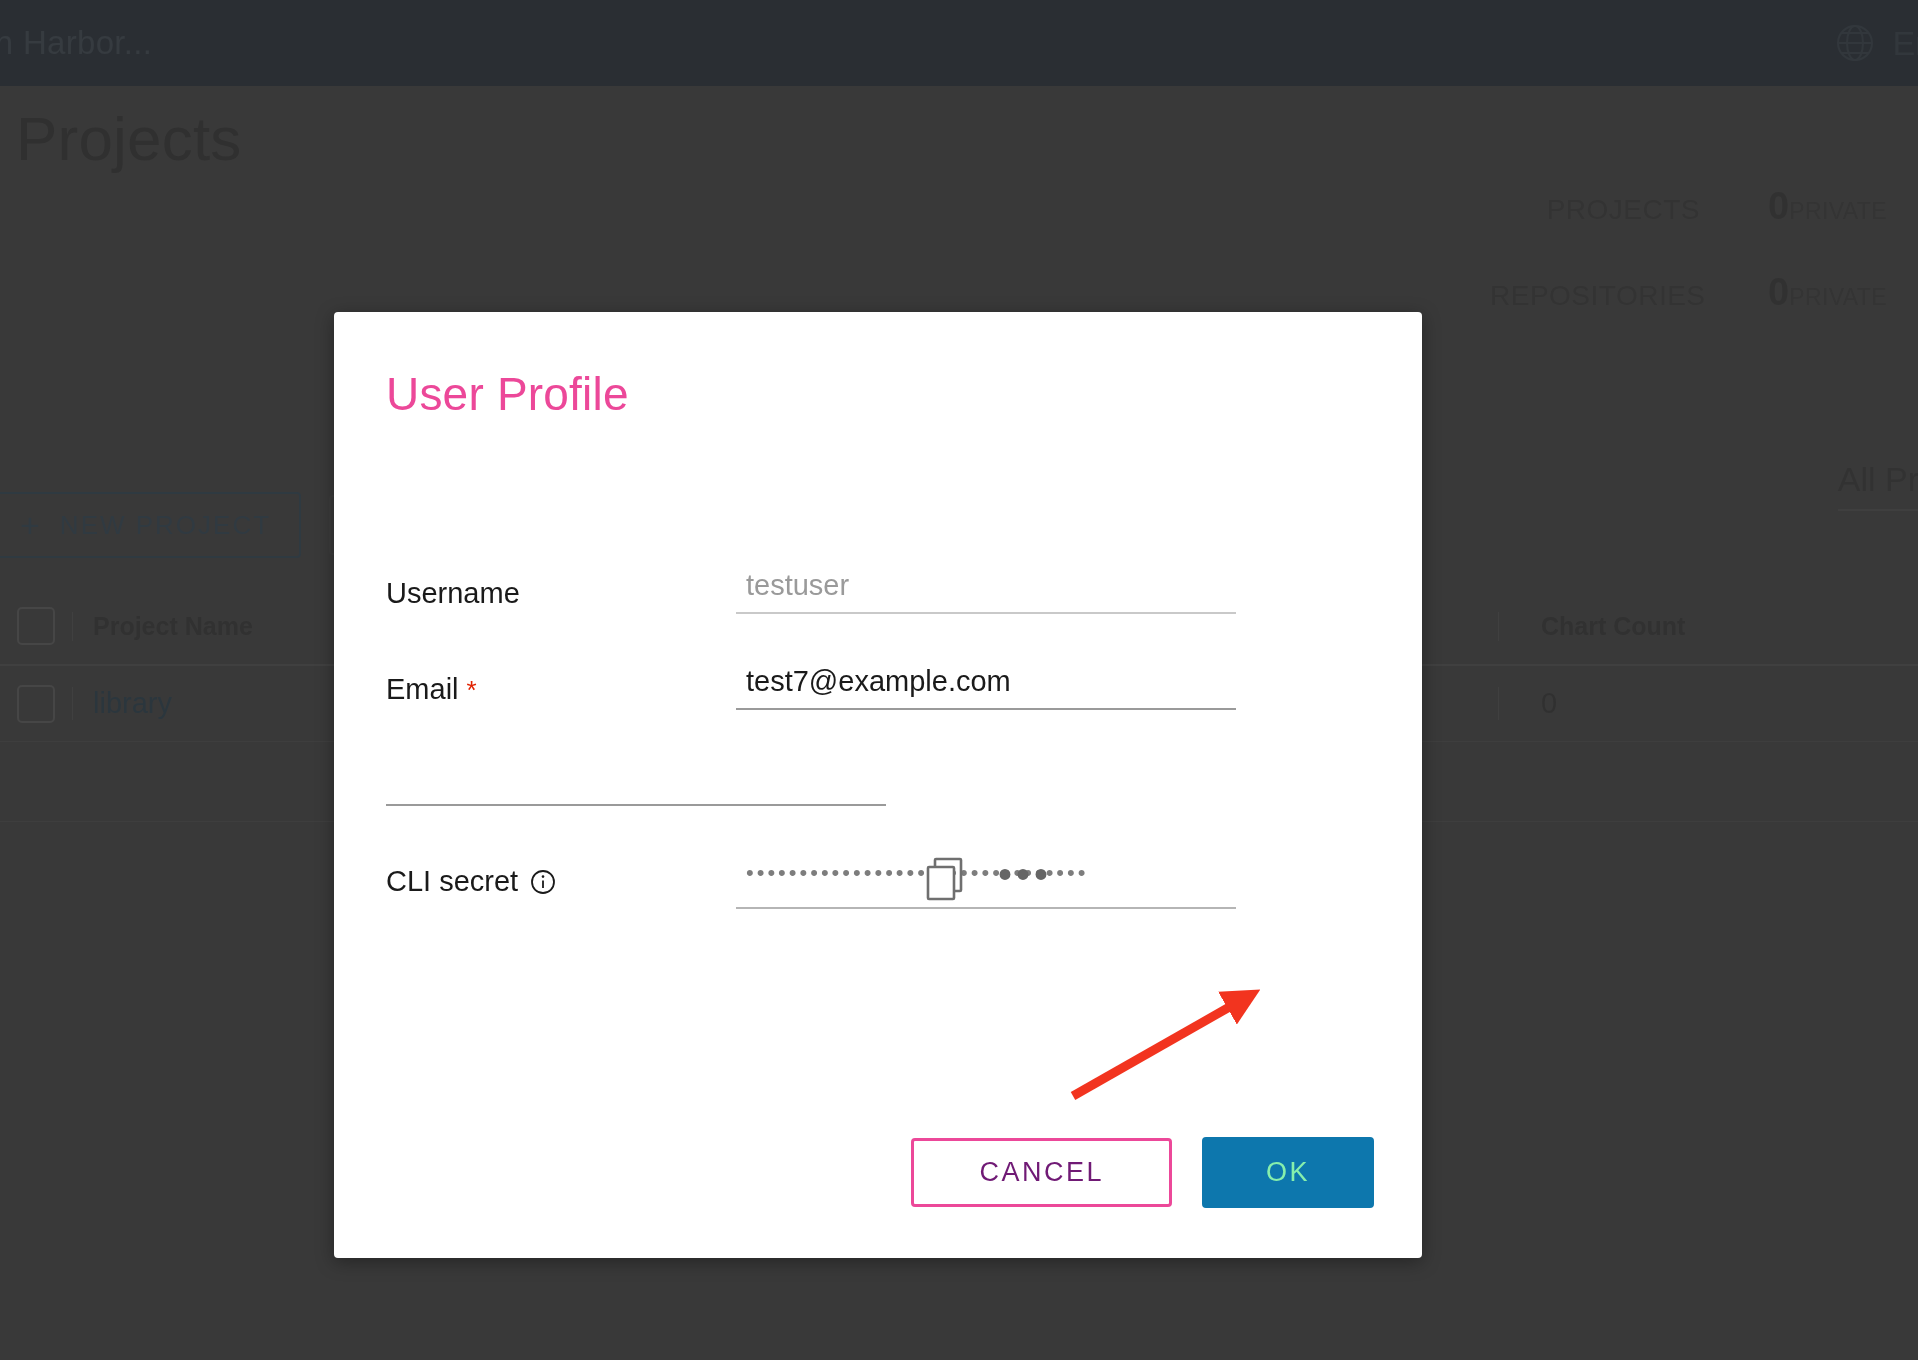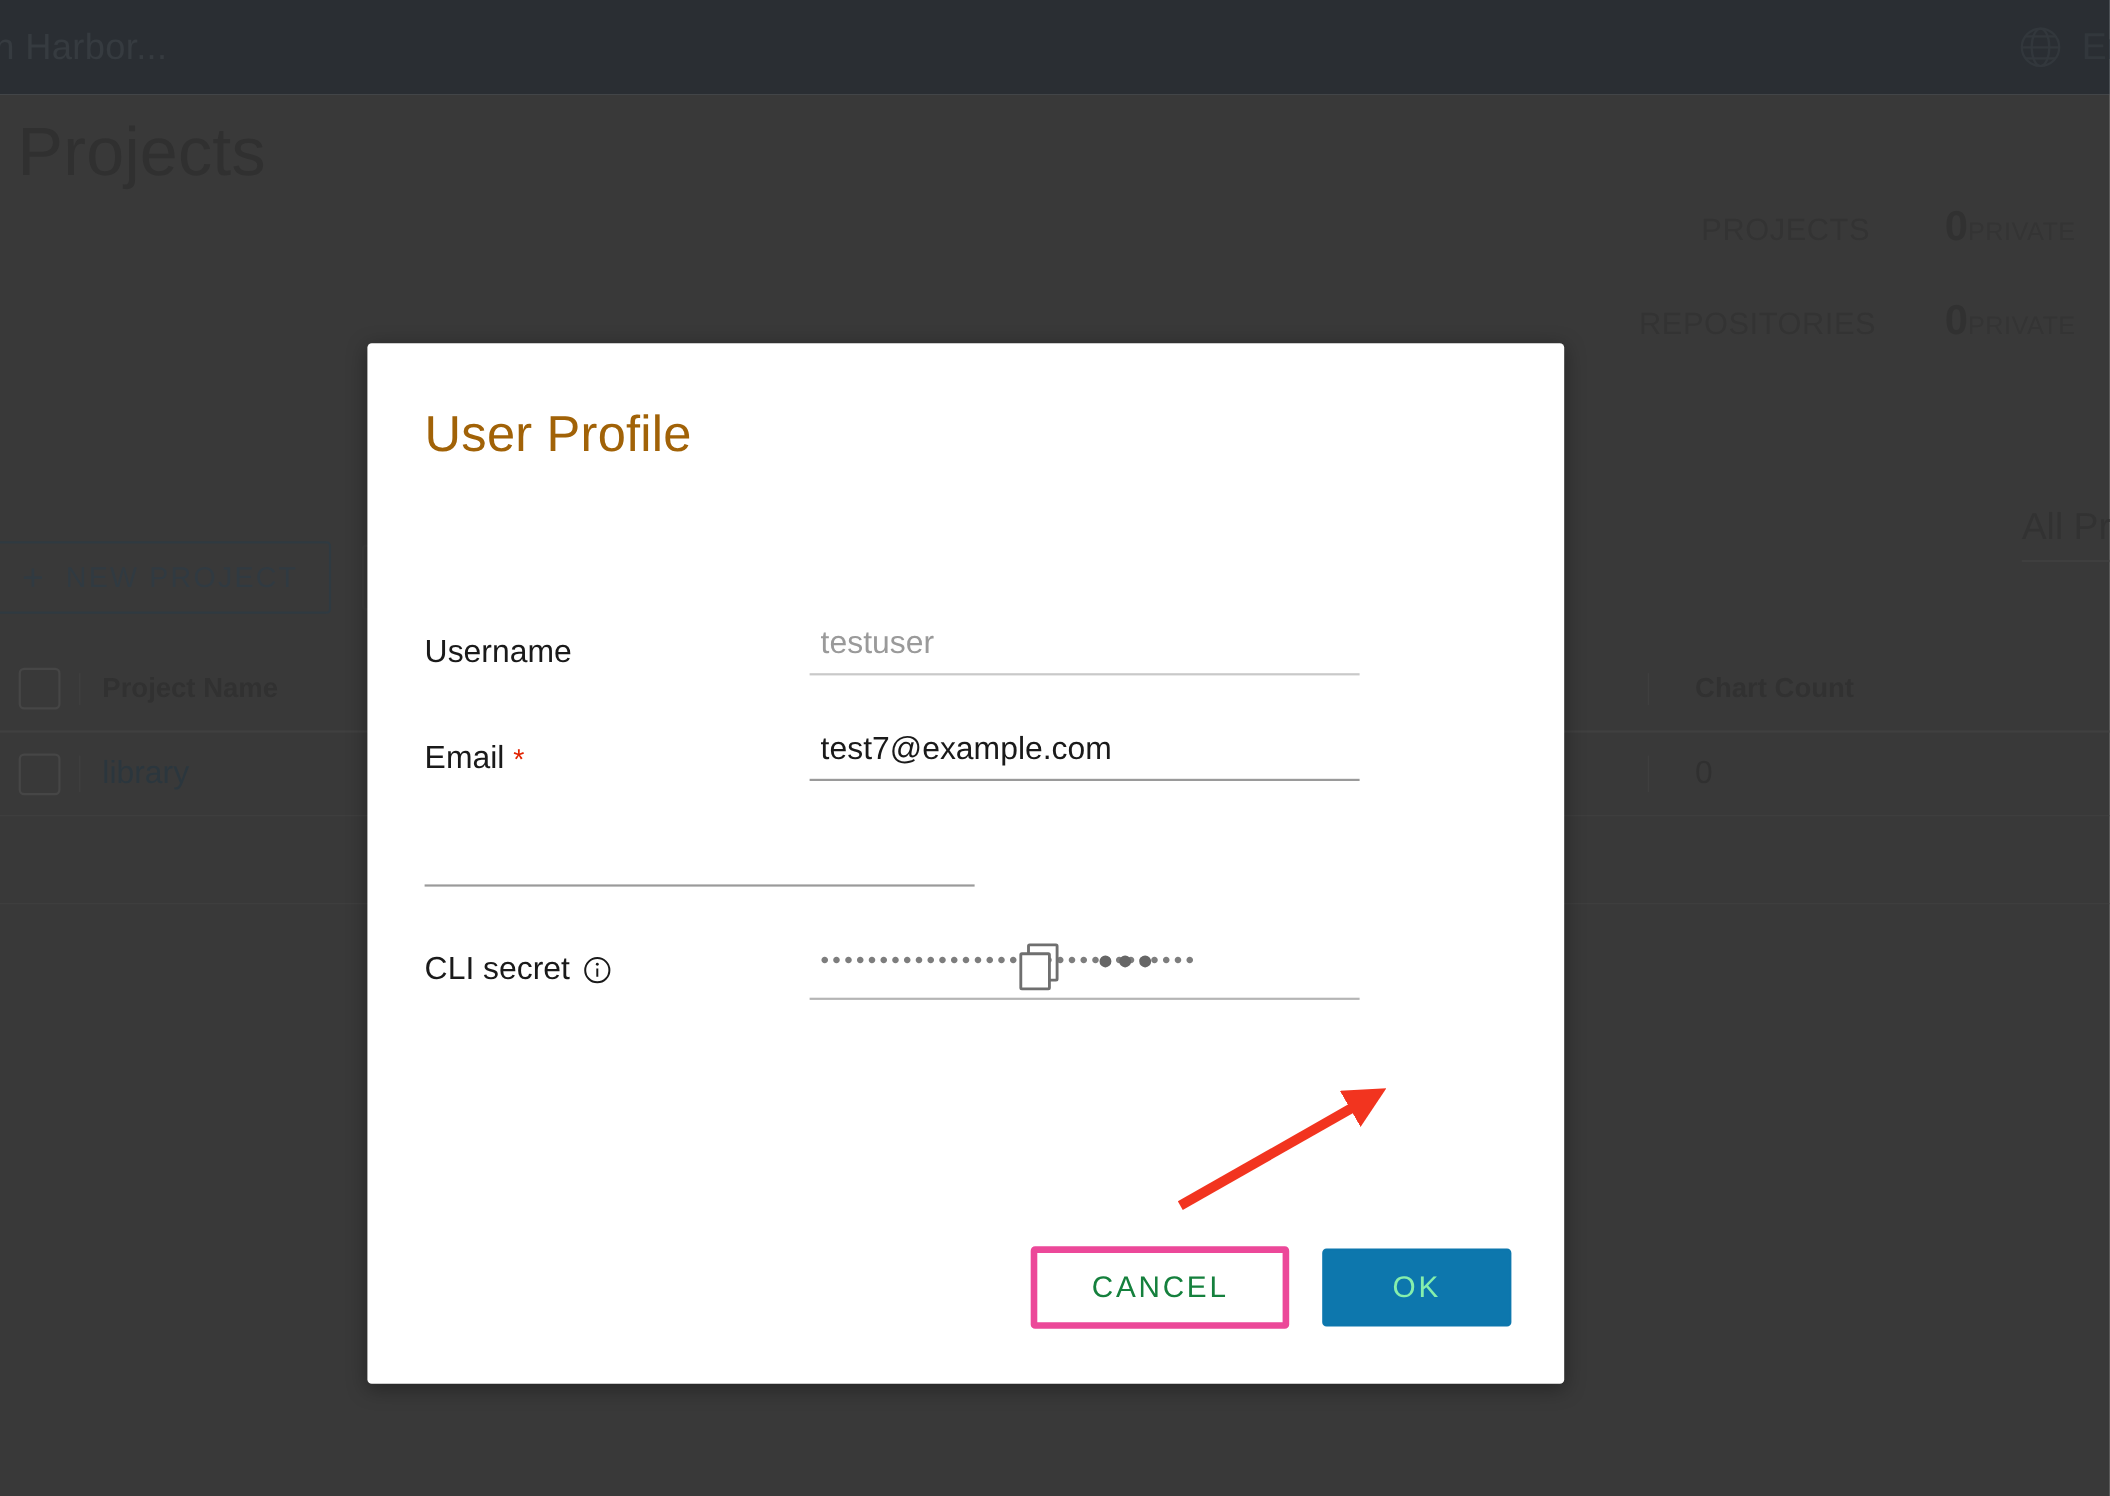--- a/index.html
+++ b/index.html
@@ -223,21 +223,21 @@
     box-shadow: 0 4px 18px rgba(0,0,0,0.35);
     padding: 0;
   }
 
   .modal-title {
     position: absolute;
     left: 52px;
     top: 55px;
     font-size: 46px;
     font-weight: 300;
-    color: #a16207;
+    color: #ec4899;
     letter-spacing: 0.2px;
   }
 
   .form {
     position: absolute;
     left: 52px;
     top: 215px;
     right: 40px;
     margin-top: 36px;
   }
@@ -337,23 +337,23 @@
   }
   .btn {
     font-family: inherit;
     font-size: 27px;
     letter-spacing: 2.5px;
     border-radius: 4px;
     cursor: pointer;
   }
   .btn-cancel {
     background: #fff;
-    border: 6px solid #ec4899;
-    color: #15803d;
-    padding: 16px 49px;
+    border: 3px solid #ec4899;
+    color: #701a75;
+    padding: 16px 65px;
   }
   .btn-ok {
     background: #0d77ad;
     border: 2px solid #0d77ad;
     color: #86efac;
     padding: 18px 62px;
   }
 
   
   .annotation {

